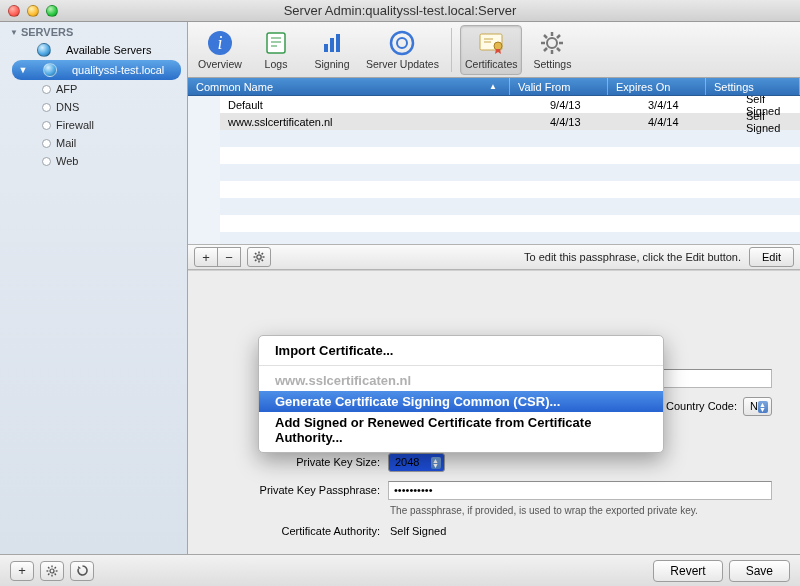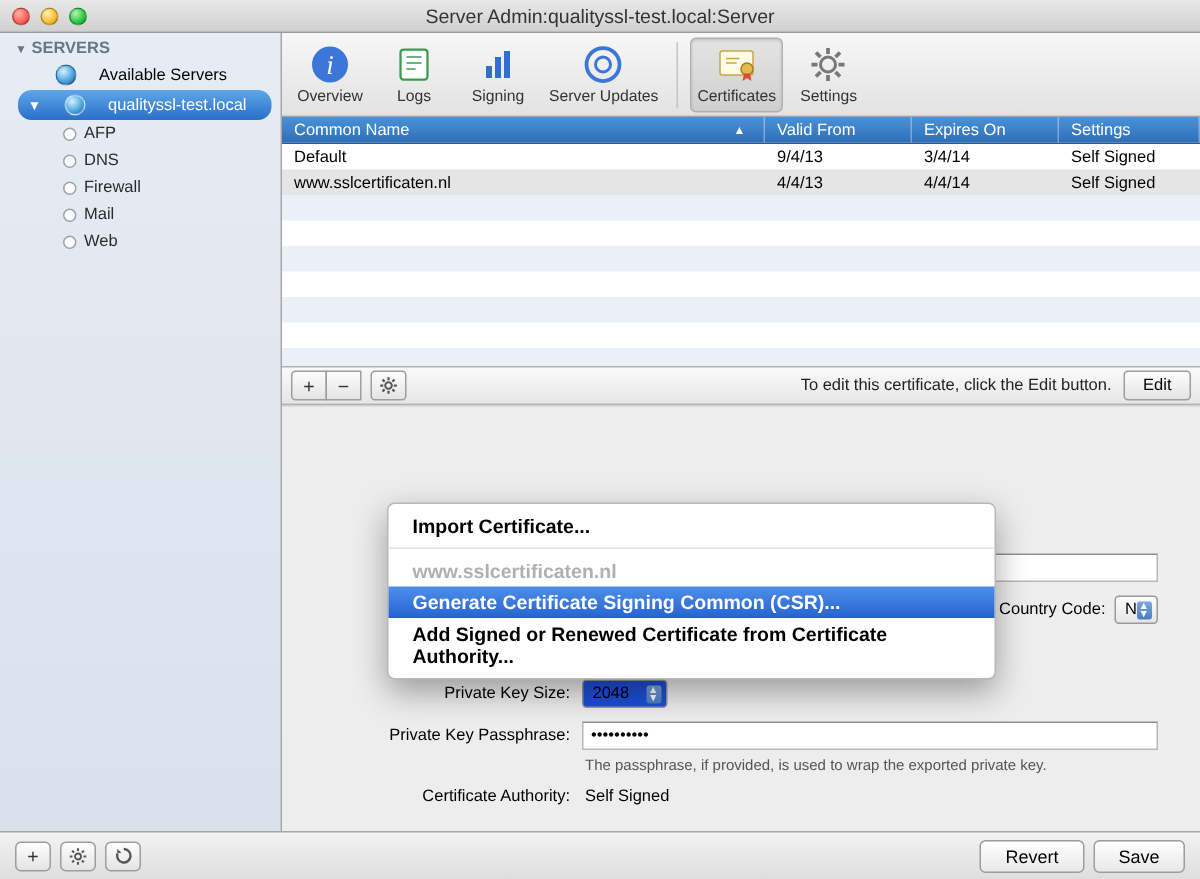--- a/index.html
+++ b/index.html
@@ -89,21 +89,21 @@
   .divider-v { width:1px; height:44px; background:#c3c3c3; margin:0 4px; }
   
   .table-area { flex:1; display:flex; flex-direction:column; background:#eef3f9; min-height:0; }
   .thead {
     display:flex; height:18px;
     background: linear-gradient(#4b91d6, #2f6fb8);
     color:#fff; font-size:11px; align-items:center;
     border-bottom:1px solid #2a5a95;
   }
   .th { padding:0 8px; border-right:1px solid rgba(255,255,255,0.35); height:100%; display:flex; align-items:center; }
-  .tbody { flex:1; overflow:auto; }
+  .tbody { flex:1; overflow:auto;margin-left:32px; }
   .trow { display:flex; height:17px; align-items:center; font-size:11px; }
   .trow.alt { background:#eaf0f8; }
   .trow.even { background:#fff; }
   .trow.sel { background:#e5e5e5; }
   .td { padding: 0 8px; }
   .col-name { width:322px; }
   .col-from { width:98px; }
   .col-exp { width:98px; }
   .col-auth { flex:1; }
   
@@ -393,21 +393,21 @@
                 <line x1="6" y1="9.5" x2="6" y2="11.5"></line>
                 <line x1="0.5" y1="6" x2="2.5" y2="6"></line>
                 <line x1="9.5" y1="6" x2="11.5" y2="6"></line>
                 <line x1="2" y1="2" x2="3.4" y2="3.4"></line>
                 <line x1="8.6" y1="8.6" x2="10" y2="10"></line>
                 <line x1="2" y1="10" x2="3.4" y2="8.6"></line>
                 <line x1="8.6" y1="3.4" x2="10" y2="2"></line>
               </g>
             </svg>
         </button>
-        <span class="mid-msg">To edit this certificate, click the Edit button.</span>
+        <span class="mid-msg">To edit this passphrase, click the Edit button.</span>
         <button class="editbtn">Edit</button>
       </div>
 
       <div class="form">
         <div class="frow" style="visibility:hidden;">
             <div class="flabel">X</div>
             <div class="finput"></div>
           </div>
         <div class="frow" style="visibility:hidden;">
             <div class="flabel">X</div>

